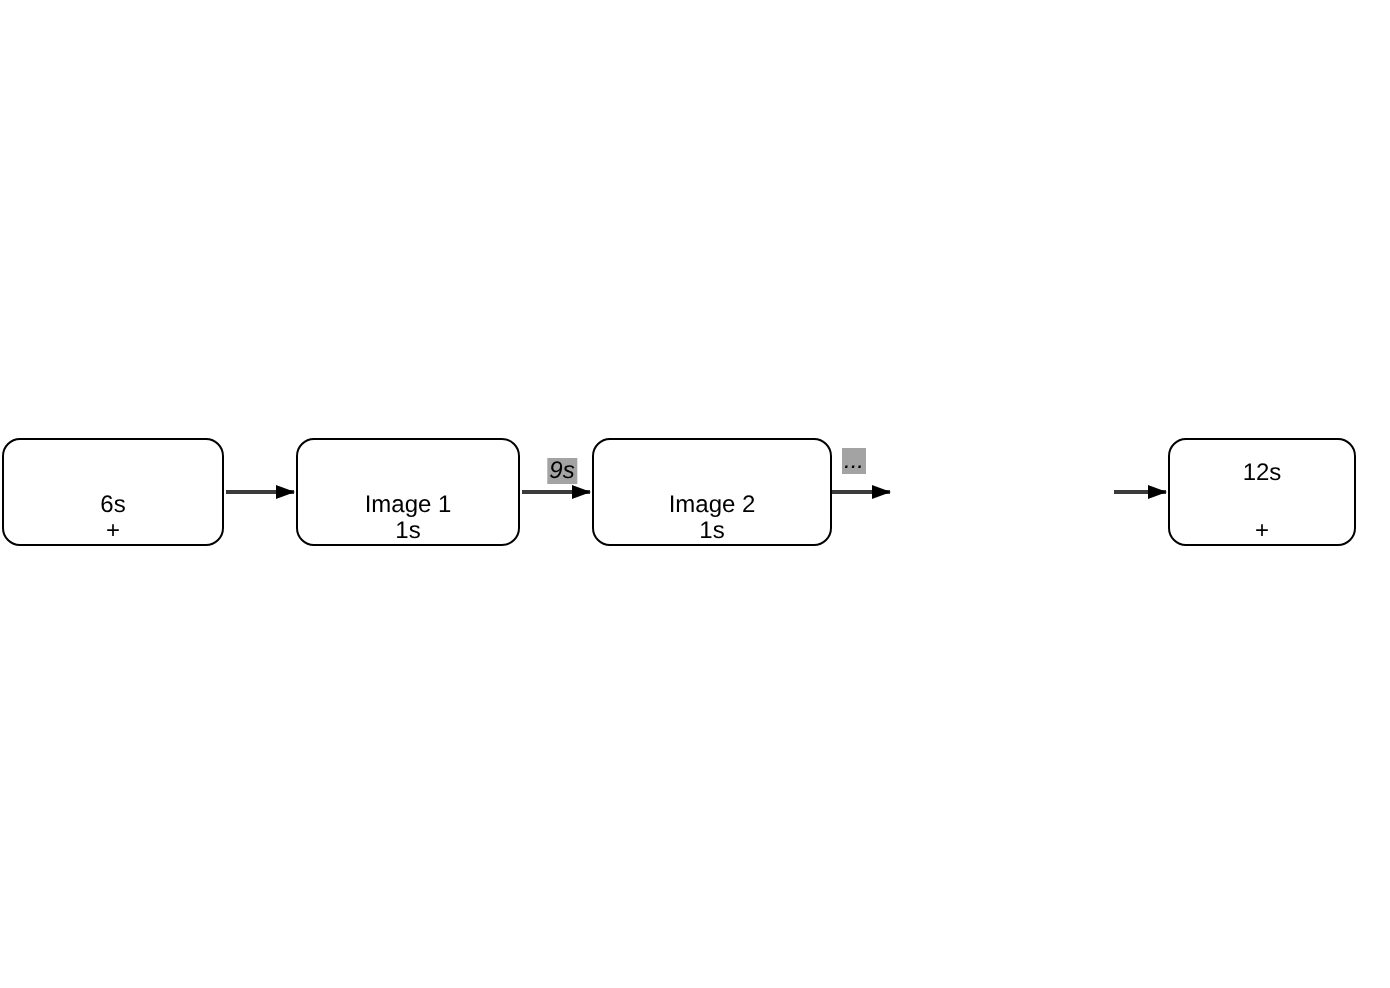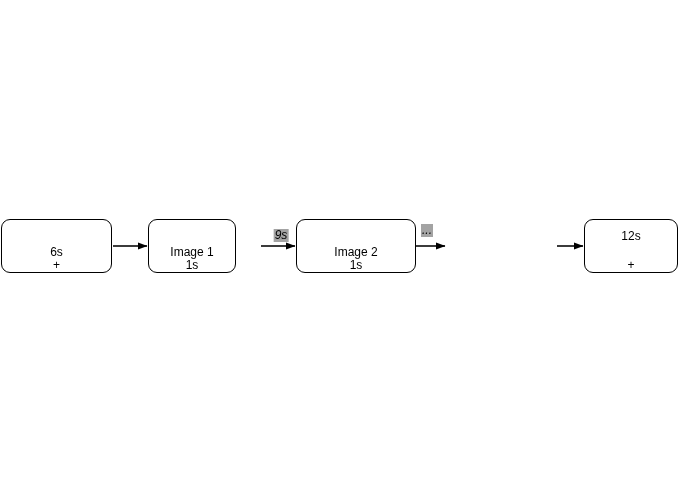--- a/index.html
+++ b/index.html
@@ -38,21 +38,21 @@
     flex-direction: column;
     align-items: center;
     justify-content: flex-end;
     font-size: 12px;
     line-height: 13px;
     color: #000000;
     text-align: center;
   }
   .node span:empty { display: none; }
   .n0 { left: 1px;   width: 111px; }
-  .n1 { left: 148px; width: 88px; }
+  .n1 { left: 148px; width: 112px; }
   .n2 { left: 296px; width: 120px; }
   .n3 { left: 446px; width: 110px; }
   .n4 { left: 584px; width: 94px; gap: 16px; }
   .edge-label {
     position: absolute;
     transform: translateX(-50%);
     font-size: 12px;
     line-height: 13px;
     color: #000000;
     background: #a3a3a3;

